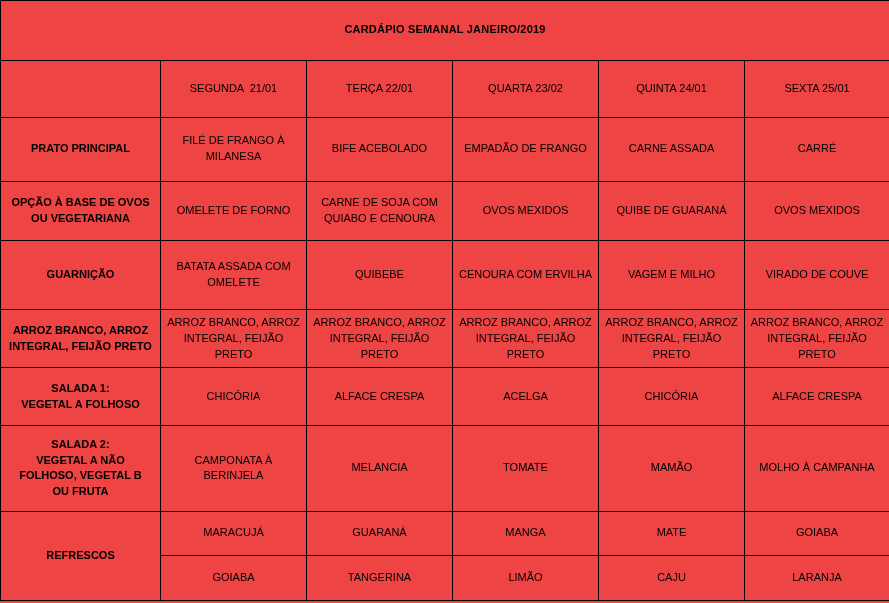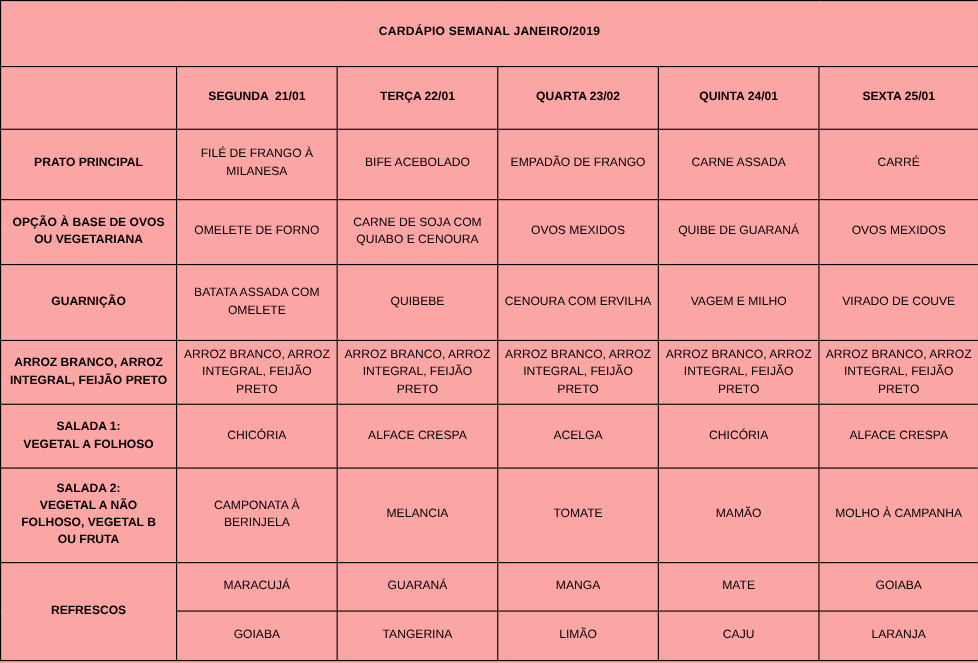--- a/index.html
+++ b/index.html
@@ -2,21 +2,21 @@
 <html><head>
 <meta charset="utf-8">
 <style>
   * { box-sizing: border-box; }
   html, body { margin: 0; padding: 0; background: #ffffff; }
   body { font-family: "Liberation Sans", sans-serif; color: #000000; }
 
   .page {
     width: 889px;
     height: 603px;
-    background: #fca5a5;
+    background: #ef4444;
     overflow: hidden;
   }
 
   table.menu {
     border-collapse: collapse;
     width: 889px;
     height: 601px;
     table-layout: fixed;
   }
 
@@ -30,21 +30,21 @@
     word-wrap: break-word;
   }
 
   td.title-cell {
     font-size: 13px;
     font-weight: bold;
     letter-spacing: 0.2px;
   }
 
   td.head {
-    font-weight: bold;
+    font-weight: normal;
     white-space: pre-wrap;
   }
 
   td.label {
     font-weight: bold;
     white-space: pre-line;
     font-size: 11.5px;
   }
 
   tr.r-title  { height: 59px; }

